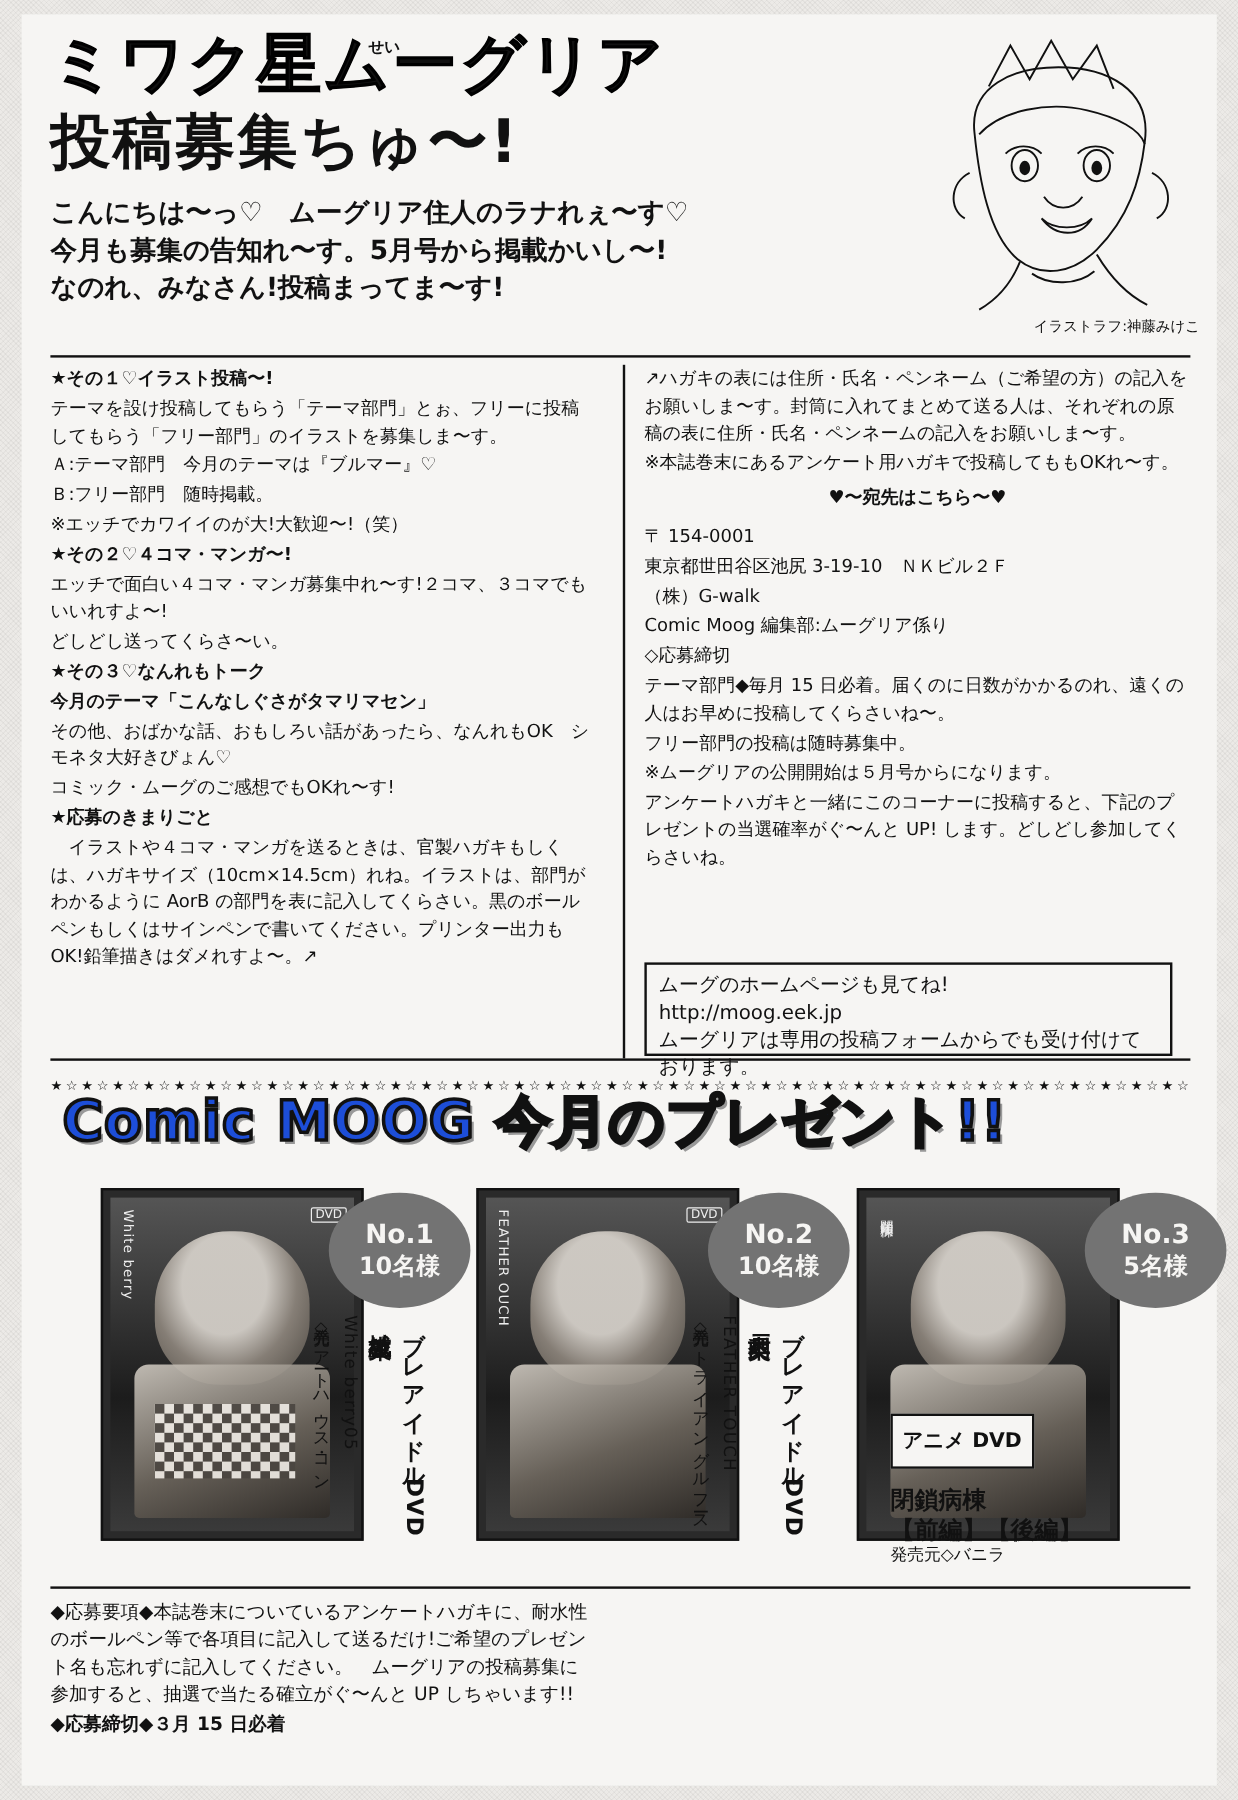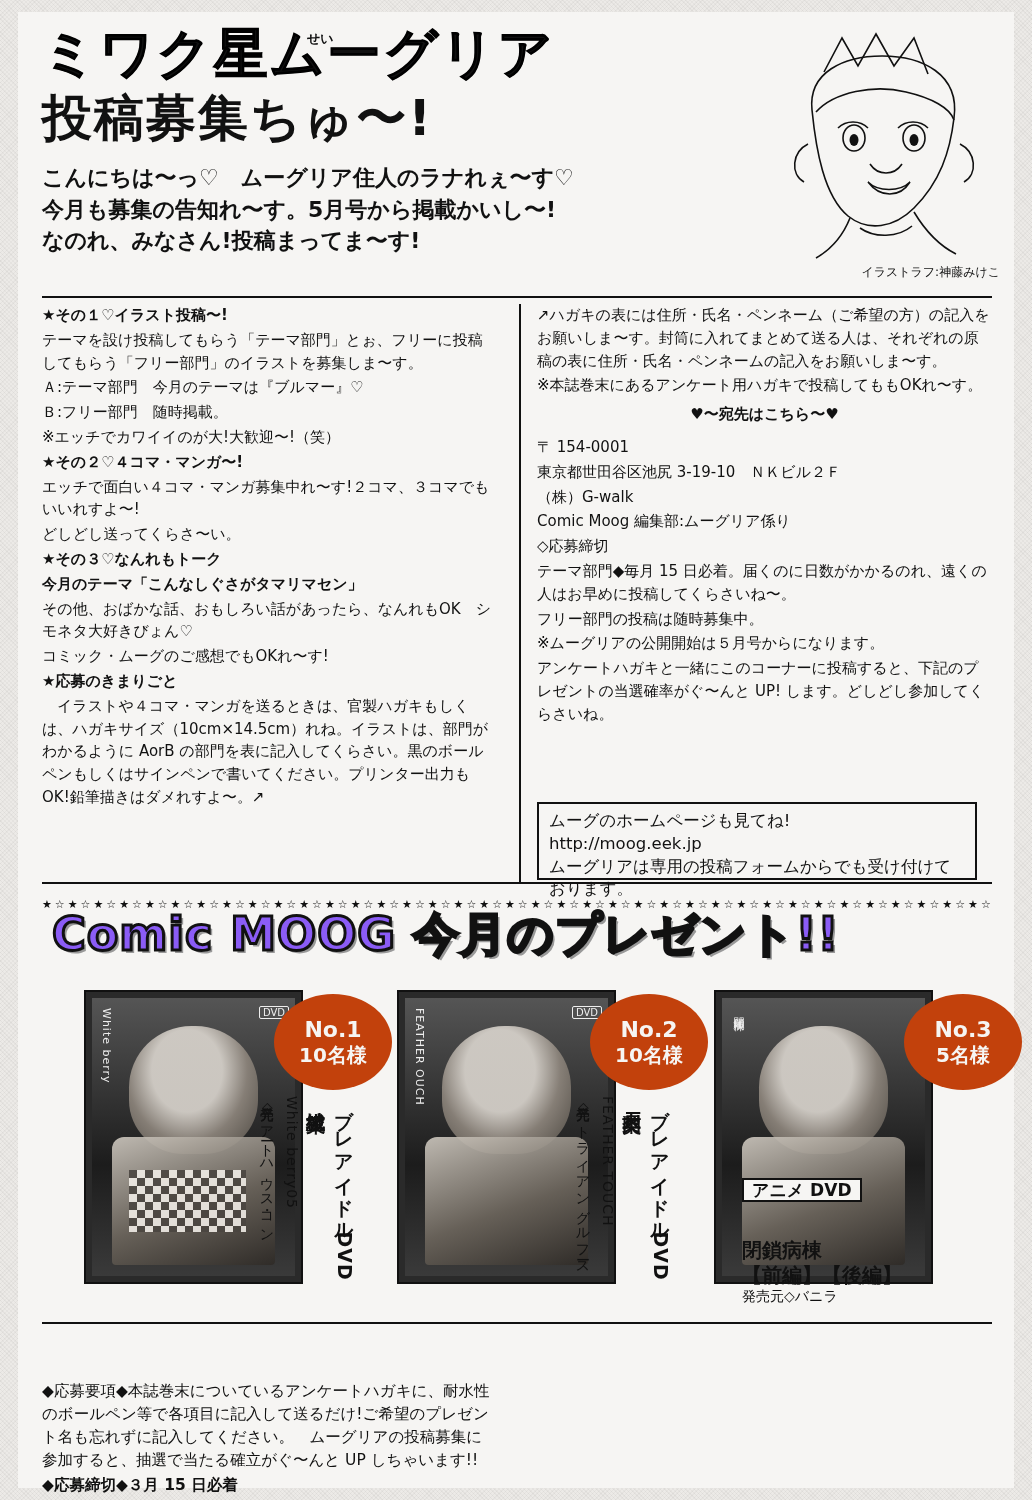--- a/index.html
+++ b/index.html
@@ -85,21 +85,21 @@
   
   .present{
     position:absolute;left:24px;top:886px;width:950px;height:480px;
   }
   .banner{
     position:relative;height:80px;
   }
   .banner-txt{
     position:absolute;left:10px;top:6px;
     font-size:46px;font-weight:bold;letter-spacing:1px;
-    color:#8b5cf6;
+    color:#1d4ed8;
     -webkit-text-stroke:3px #111;
     text-shadow:3px 3px 0 #999;
   }
   .dots{
     position:absolute;left:0;top:0;width:950px;height:14px;
     font-size:11px;letter-spacing:3px;overflow:hidden;color:#111;
   }
   
   .cards{position:absolute;left:0;top:92px;width:950px;height:300px;}
   .card{
@@ -136,21 +136,21 @@
   .cover-title{
     position:absolute;left:8px;top:10px;
     writing-mode:vertical-rl;font-size:11px;color:#eee;letter-spacing:1px;
   }
   .dvd-logo{
     position:absolute;right:6px;top:8px;font-size:10px;color:#eee;
     border:1px solid #eee;padding:0 3px;border-radius:2px;margin-left:37px;
   }
   .no-badge{
     position:absolute;width:118px;height:96px;border-radius:50%;
-    background:#c2410c;color:#f6f5f3;
+    background:#737373;color:#f6f5f3;
     display:flex;flex-direction:column;align-items:center;justify-content:center;
     font-size:20px;font-weight:bold;line-height:1.25;text-align:center;
     z-index:5;
   }
   .no-badge .big{font-size:22px;}
   .b1{left:232px;top:4px;}
   .b2{left:548px;top:4px;}
   .b3{left:862px;top:4px;}
   .vcap{
     position:absolute;writing-mode:vertical-rl;
@@ -159,35 +159,35 @@
   }
   .vcap.small{font-size:14px;font-weight:normal;}
   .cap1a{left:290px;top:106px;}
   .cap1b{left:262px;top:106px;}
   .cap1c{left:240px;top:106px;}
   .cap2a{left:606px;top:106px;}
   .cap2b{left:578px;top:106px;}
   .cap2c{left:556px;top:106px;}
   .anime-box{
     position:absolute;left:700px;top:188px;
-    border:2px solid #111;padding:0 8px;font-size:17px;font-weight:bold;
+    border:2px solid #111;padding:11px 8px;font-size:17px;font-weight:bold;
     line-height:1.2;text-align:center;background:#f6f5f3;z-index:6;
   }
   .c3cap{
     position:absolute;left:700px;top:248px;font-size:20px;font-weight:bold;
     line-height:1.25;z-index:6;text-align:left;
   }
   .c3cap .sm{font-size:14px;font-weight:normal;}
   
   .terms{
     position:absolute;left:24px;top:1318px;width:950px;height:160px;
     font-size:15.5px;line-height:1.48;
   }
   .terms .hr{position:absolute;left:0;top:-8px;width:950px;height:2px;background:#111;}
-  .tcol{position:absolute;top:2px;width:455px;margin-top:48px;}
+  .tcol{position:absolute;top:2px;width:455px;}
   .tcol.l{left:0;}
   .tcol.r{left:495px;}
   .bold{font-weight:bold;}
 </style>
 </head>
 <body>
 
 <div class="page"></div>
 <div class="inner">
 

